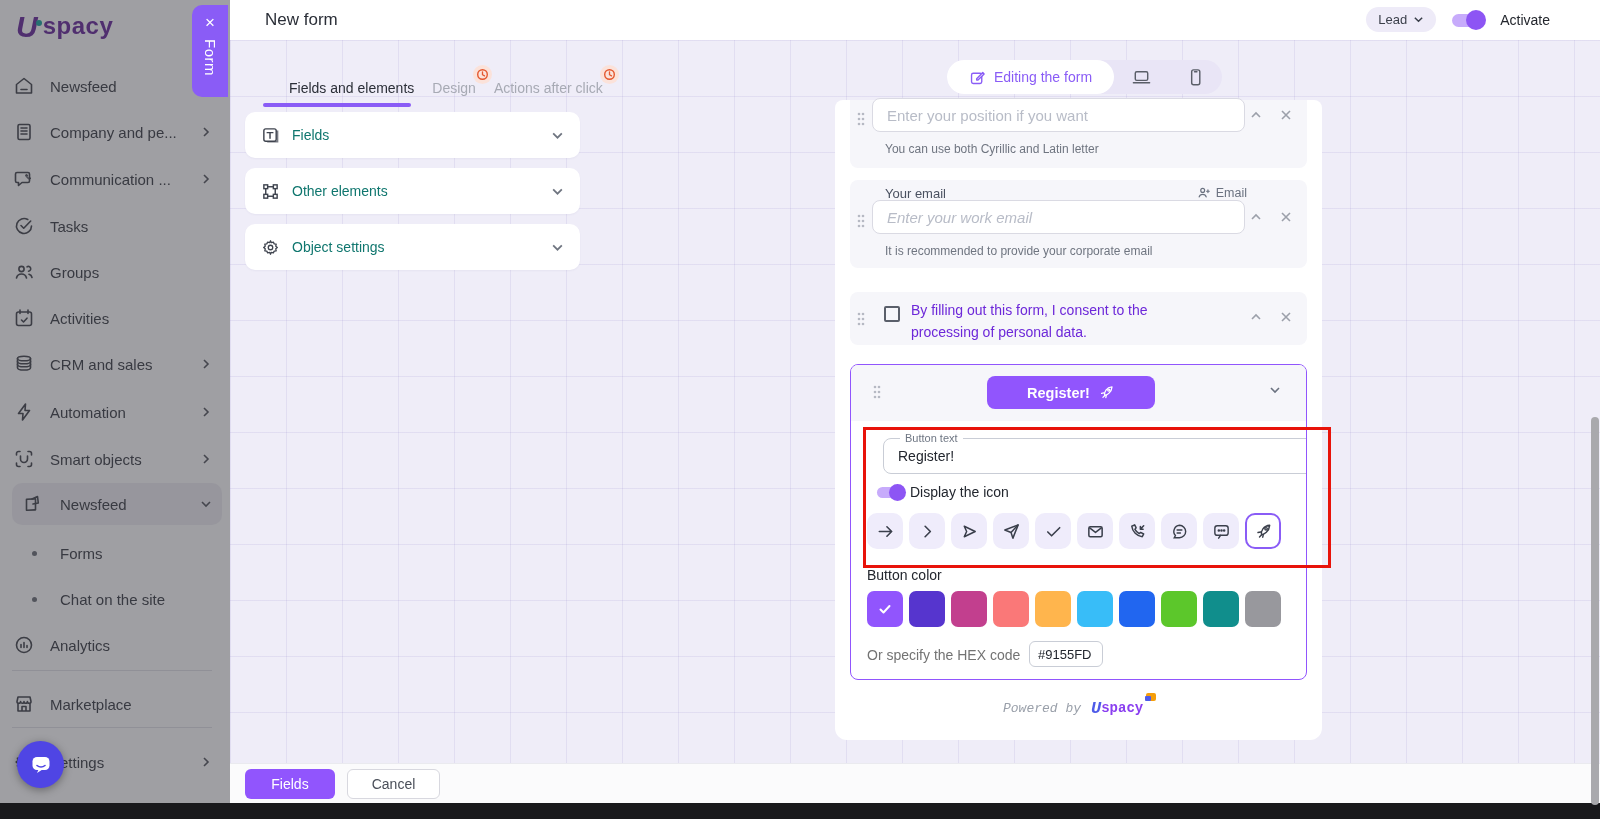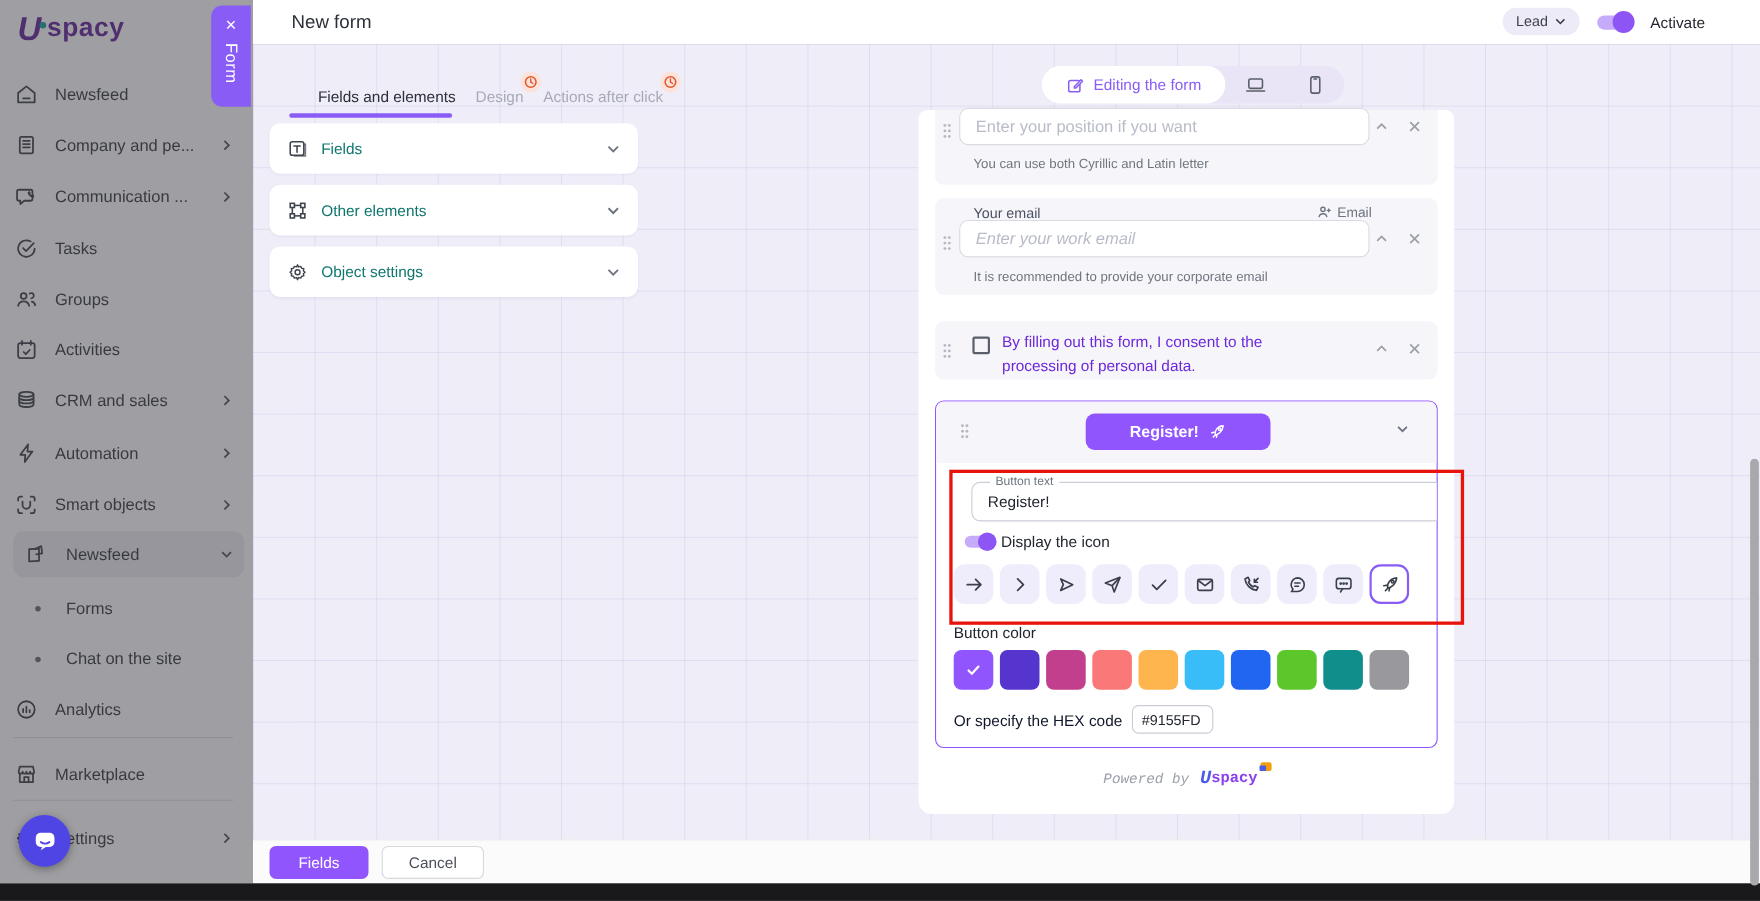--- a/index.html
+++ b/index.html
@@ -82,21 +82,21 @@
   .fieldset .flab { position:absolute; top:-7px; left:16px; background:#fff; padding:0 5px; font-size:11px; color:#6E7683; }
   .fieldset input { position:absolute; left:0; top:0; width:100%; height:100%; border:none; background:transparent; outline:none; padding:0 14px; font-size:14px; color:#22262E; font-family:"Liberation Sans",sans-serif; }
   .mini-toggle { position:absolute; left:25px; top:119px; width:30px; height:17px; }
   .mini-toggle .track { position:absolute; left:1px; top:3px; width:28px; height:11px; border-radius:6px; background:#C7ABFB; }
   .mini-toggle .thumb { position:absolute; right:0; top:0; width:17px; height:17px; border-radius:50%; background:#8D55F4; }
   .disp-lab { position:absolute; left:59px; top:119px; font-size:14px; color:#22262E; }
   .icon-opt { position:absolute; top:148px; width:36px; height:36px; border-radius:10px; background:#EFECFB; border:none; display:flex; align-items:center; justify-content:center; color:#3A3F4B; cursor:pointer; }
   .icon-opt.selected { background:#fff; border:2px solid #8A5CF6; }
   .bc-label { position:absolute; left:16px; top:202px; font-size:14px; color:#22262E; }
   .swatch { position:absolute; top:226px; width:36px; height:36px; border-radius:7px; display:flex; align-items:center; justify-content:center; cursor:pointer; }
-  .hex-label { position:absolute; left:16px; top:282px; font-size:14px; color:#0f172a; }
+  .hex-label { position:absolute; left:16px; top:282px; font-size:14px; color:#737373; }
   .hex-input { position:absolute; left:178px; top:276px; width:74px; height:26px; border:1px solid #C9CDD6; border-radius:6px; font-size:13px; color:#22262E; padding:0 8px; outline:none; font-family:"Liberation Sans",sans-serif; }
 
   .red-annotation { position:absolute; left:633px; top:387px; width:468px; height:141px; border:3px solid #E8130A; z-index:6; pointer-events:none; }
 
   .powered { position:absolute; left:168px; top:600px; display:flex; align-items:flex-end; gap:10px;font-family:Liberation Mono, monospace; }
   .powered .pb { font-size:13px; font-style:italic; color:#9AA0AA; }
   .plogo { position:relative; display:flex; align-items:flex-end; }
   .plogo .u { font-size:17px; font-weight:800; font-style:italic; color:#4E5BE8; line-height:15px; }
   .plogo .rest { font-size:14px; font-weight:700; color:#8A3FF0; }
   .plogo .mark { position:absolute; right:-13px; top:-7px; width:10px; height:8px; background:#F59E0B; border-radius:2px; }

